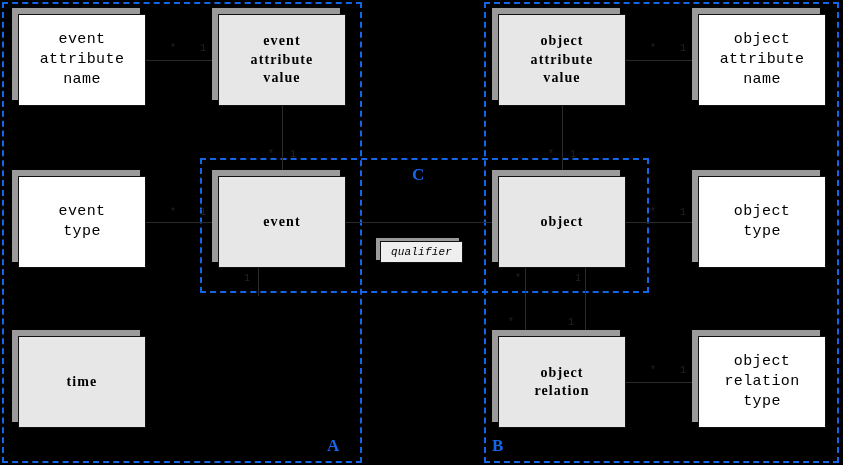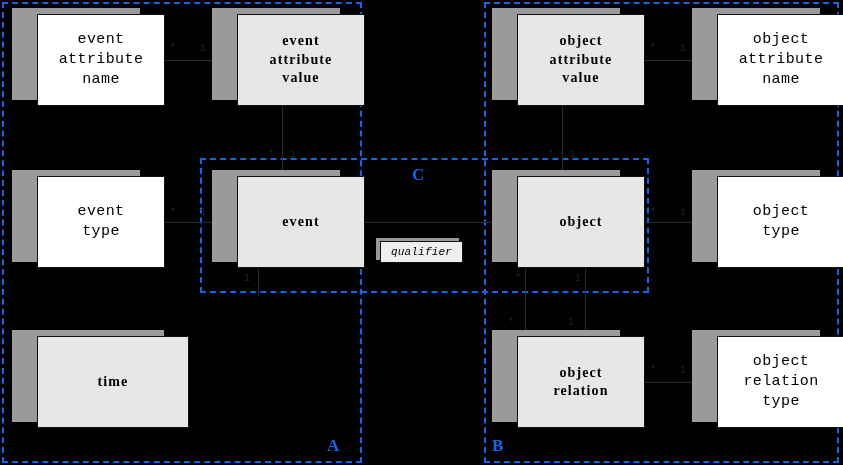--- a/index.html
+++ b/index.html
@@ -56,21 +56,20 @@
     width: 100%;
     height: 100%;
     box-sizing: border-box;
     border: 1px solid #111111;
     display: flex;
     align-items: center;
     justify-content: center;
     text-align: center;
     line-height: 1.32;
     color: #000000;
-    margin-left: 19px;
   }
   .entity.plain .face {
     background: #ffffff;
     font-weight: 400;
     font-size: 15px;
     letter-spacing: 0.4px;
     font-family: "Liberation Mono", "DejaVu Sans Mono", monospace;
   }
   .entity.filled .face {
     background: #e7e7e7;
@@ -217,21 +216,21 @@
         <div class="face">
           <span>object</span>
         </div>
       </div>
       <div class="entity plain" style="left: 698px; top: 176px; width: 128px; height: 92px;">
         <div class="shade"></div>
         <div class="face">
           <span>object<br>type</span>
         </div>
       </div>
-      <div class="entity filled" style="left: 18px; top: 336px; width: 152px; height: 92px;">
+      <div class="entity filled" style="left: 18px; top: 336px; width: 128px; height: 92px;">
         <div class="shade"></div>
         <div class="face">
           <span>time</span>
         </div>
       </div>
       <div class="entity filled" style="left: 498px; top: 336px; width: 128px; height: 92px;">
         <div class="shade"></div>
         <div class="face">
           <span>object<br>relation</span>
         </div>

